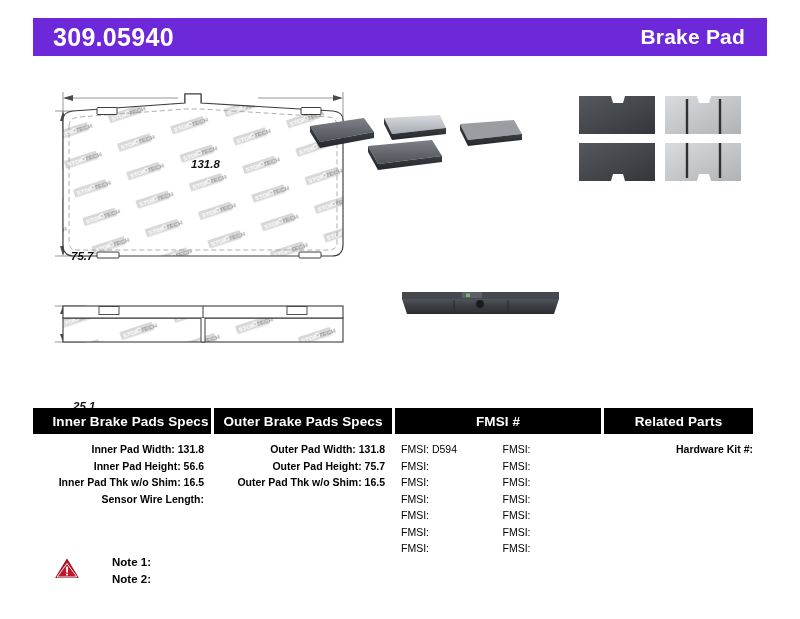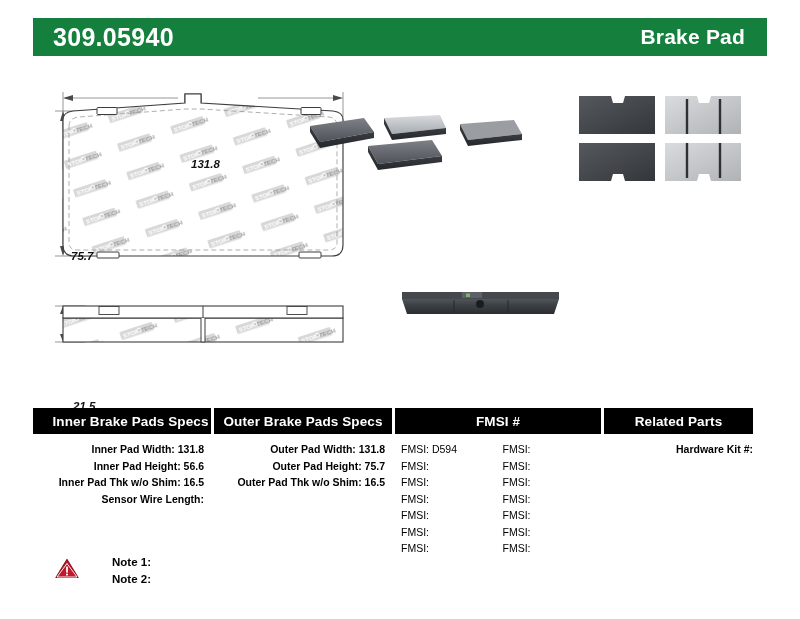--- a/index.html
+++ b/index.html
@@ -6,21 +6,21 @@
   body{
     width:800px;height:619px;background:#ffffff;
     font-family:"Liberation Sans",sans-serif;
     color:#000;overflow:hidden;position:relative;
   }
   .sheet{position:absolute;inset:0;}
 
   
   .header-bar{
     position:absolute;left:33px;top:18px;width:734px;height:38px;
-    background:#15803d;display:flex;align-items:center;
+    background:#6d28d9;display:flex;align-items:center;
     justify-content:space-between;box-sizing:border-box;
     padding:0 22px 0 20px;
   }
   .header-partno{color:#fff;font-size:25px;font-weight:bold;letter-spacing:.3px;}
   .header-type{color:#fff;font-size:21px;font-weight:bold;letter-spacing:.2px;}
 
   
   .drawing{position:absolute;left:33px;top:70px;width:370px;height:300px;}
   .dim-label{
     position:absolute;font-size:11.5px;font-weight:bold;
@@ -86,21 +86,21 @@
 
   <div class="header-bar">
     <span class="header-partno">309.05940</span>
     <span class="header-type">Brake Pad</span>
   </div>
 
   <div class="drawing">
 
     <span class="dim-label dim-w">131.8</span>
     <span class="dim-label dim-h">75.7</span>
-    <span class="dim-label dim-t">21.5</span>
+    <span class="dim-label dim-t">25.1</span>
 
     <svg width="370" height="300" viewBox="0 0 370 300">
       <defs>
 
         <pattern id="wm" width="56" height="30" patternUnits="userSpaceOnUse" patternTransform="rotate(-18)">
           <rect width="56" height="30" fill="#ffffff"></rect>
           <g fill="#d8d8d8">
             <rect x="1" y="6" width="34" height="8.5" rx="1.2"></rect>
           </g>
           <text x="3.5" y="12.6" font-family="'Liberation Sans',sans-serif" font-size="6.2" font-weight="bold" fill="#ffffff">STOP</text>

